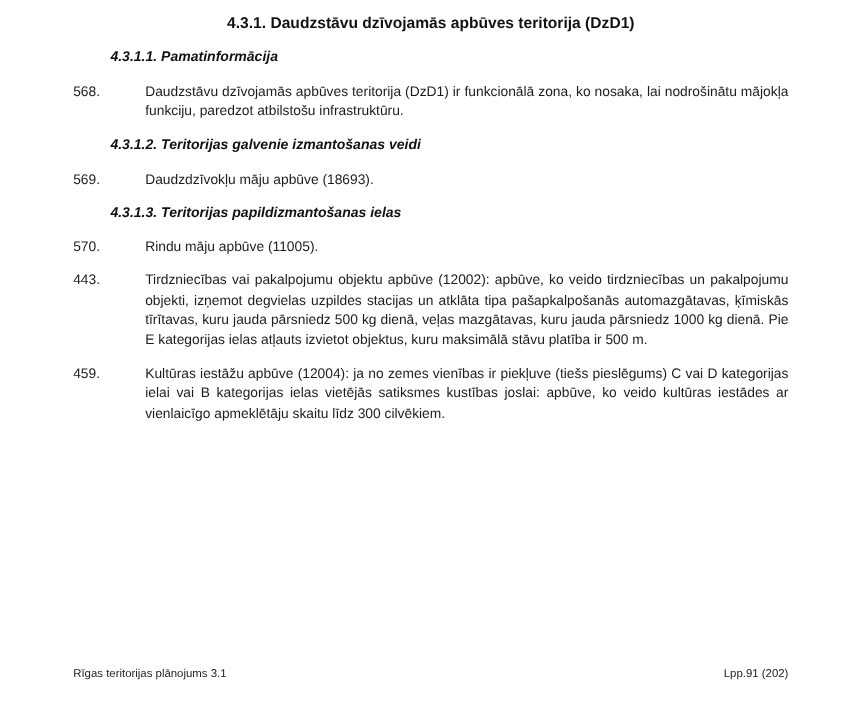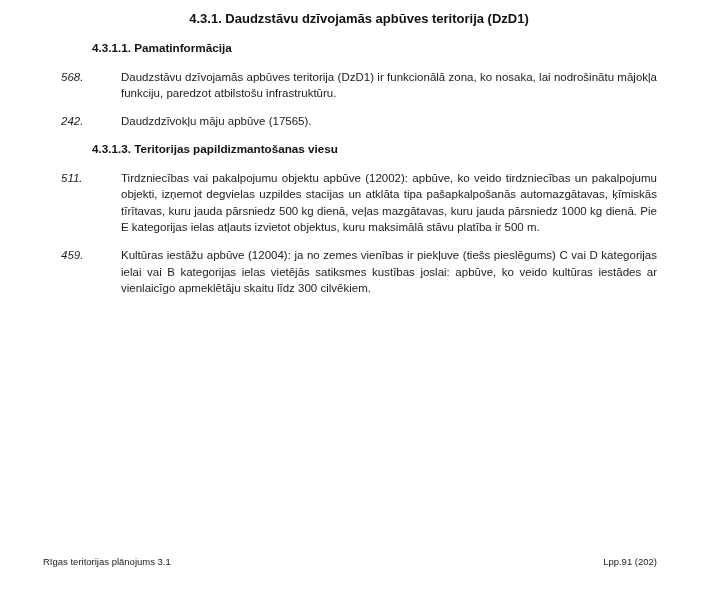--- a/index.html
+++ b/index.html
@@ -21,71 +21,76 @@
     text-align: center;
     font-weight: bold;
     font-size: 13px;
     color: #111;
     margin-bottom: 13px;
     line-height: 17px;
   }
   .doc-body { width: 100%; }
   .subheading {
     font-weight: bold;
+    font-style: italic;
     font-size: 11.7px;
     color: #111;
     margin: 8px 0 12px 31px;
     line-height: 16.5px;
   }
   .paragraph {
     display: flex;
     margin-bottom: 11.5px;
     font-size: 11.5px;
     line-height: 16.5px;
   }
   .paragraph .num {
     flex: 0 0 31px;
     text-align: left;
-    font-style: italic;
   }
   .paragraph .ptext {
     flex: 1 1 auto;
     text-align: justify;
     margin-left: 29px;
   }
   .footer {
     position: absolute;
-    left: 43px;
+    left: 61px;
     right: 63px;
     top: 556px;
     display: flex;
     justify-content: space-between;
     font-size: 9.5px;
     color: #222;
   }
 </style>
 </head>
 <body>
 
 <div class="page">
   <div class="doc-title">4.3.1. Daudzstāvu dzīvojamās apbūves teritorija (DzD1)</div>
 
   <div class="doc-body">
       <div class="subheading">4.3.1.1. Pamatinformācija</div>
       <div class="paragraph">
         <span class="num">568.</span>
         <div class="ptext">Daudzstāvu dzīvojamās apbūves teritorija (DzD1) ir funkcionālā zona, ko nosaka, lai nodrošinātu mājokļa funkciju, paredzot atbilstošu infrastruktūru.</div>
       </div>
+      <div class="subheading">4.3.1.2. Teritorijas galvenie izmantošanas veidi</div>
       <div class="paragraph">
-        <span class="num">242.</span>
-        <div class="ptext">Daudzdzīvokļu māju apbūve (17565).</div>
+        <span class="num">569.</span>
+        <div class="ptext">Daudzdzīvokļu māju apbūve (18693).</div>
       </div>
-      <div class="subheading">4.3.1.3. Teritorijas papildizmantošanas viesu</div>
+      <div class="subheading">4.3.1.3. Teritorijas papildizmantošanas ielas</div>
       <div class="paragraph">
-        <span class="num">511.</span>
+        <span class="num">570.</span>
+        <div class="ptext">Rindu māju apbūve (11005).</div>
+      </div>
+      <div class="paragraph">
+        <span class="num">443.</span>
         <div class="ptext">Tirdzniecības vai pakalpojumu objektu apbūve (12002): apbūve, ko veido tirdzniecības un pakalpojumu objekti, izņemot degvielas uzpildes stacijas un atklāta tipa pašapkalpošanās automazgātavas, ķīmiskās tīrītavas, kuru jauda pārsniedz 500 kg dienā, veļas mazgātavas, kuru jauda pārsniedz 1000 kg dienā. Pie E kategorijas ielas atļauts izvietot objektus, kuru maksimālā stāvu platība ir 500 m.</div>
       </div>
       <div class="paragraph">
         <span class="num">459.</span>
         <div class="ptext">Kultūras iestāžu apbūve (12004): ja no zemes vienības ir piekļuve (tiešs pieslēgums) C vai D kategorijas ielai vai B kategorijas ielas vietējās satiksmes kustības joslai: apbūve, ko veido kultūras iestādes ar vienlaicīgo apmeklētāju skaitu līdz 300 cilvēkiem.</div>
       </div>
     </div>
 
   <div class="footer">
     <span>Rīgas teritorijas plānojums 3.1</span>

